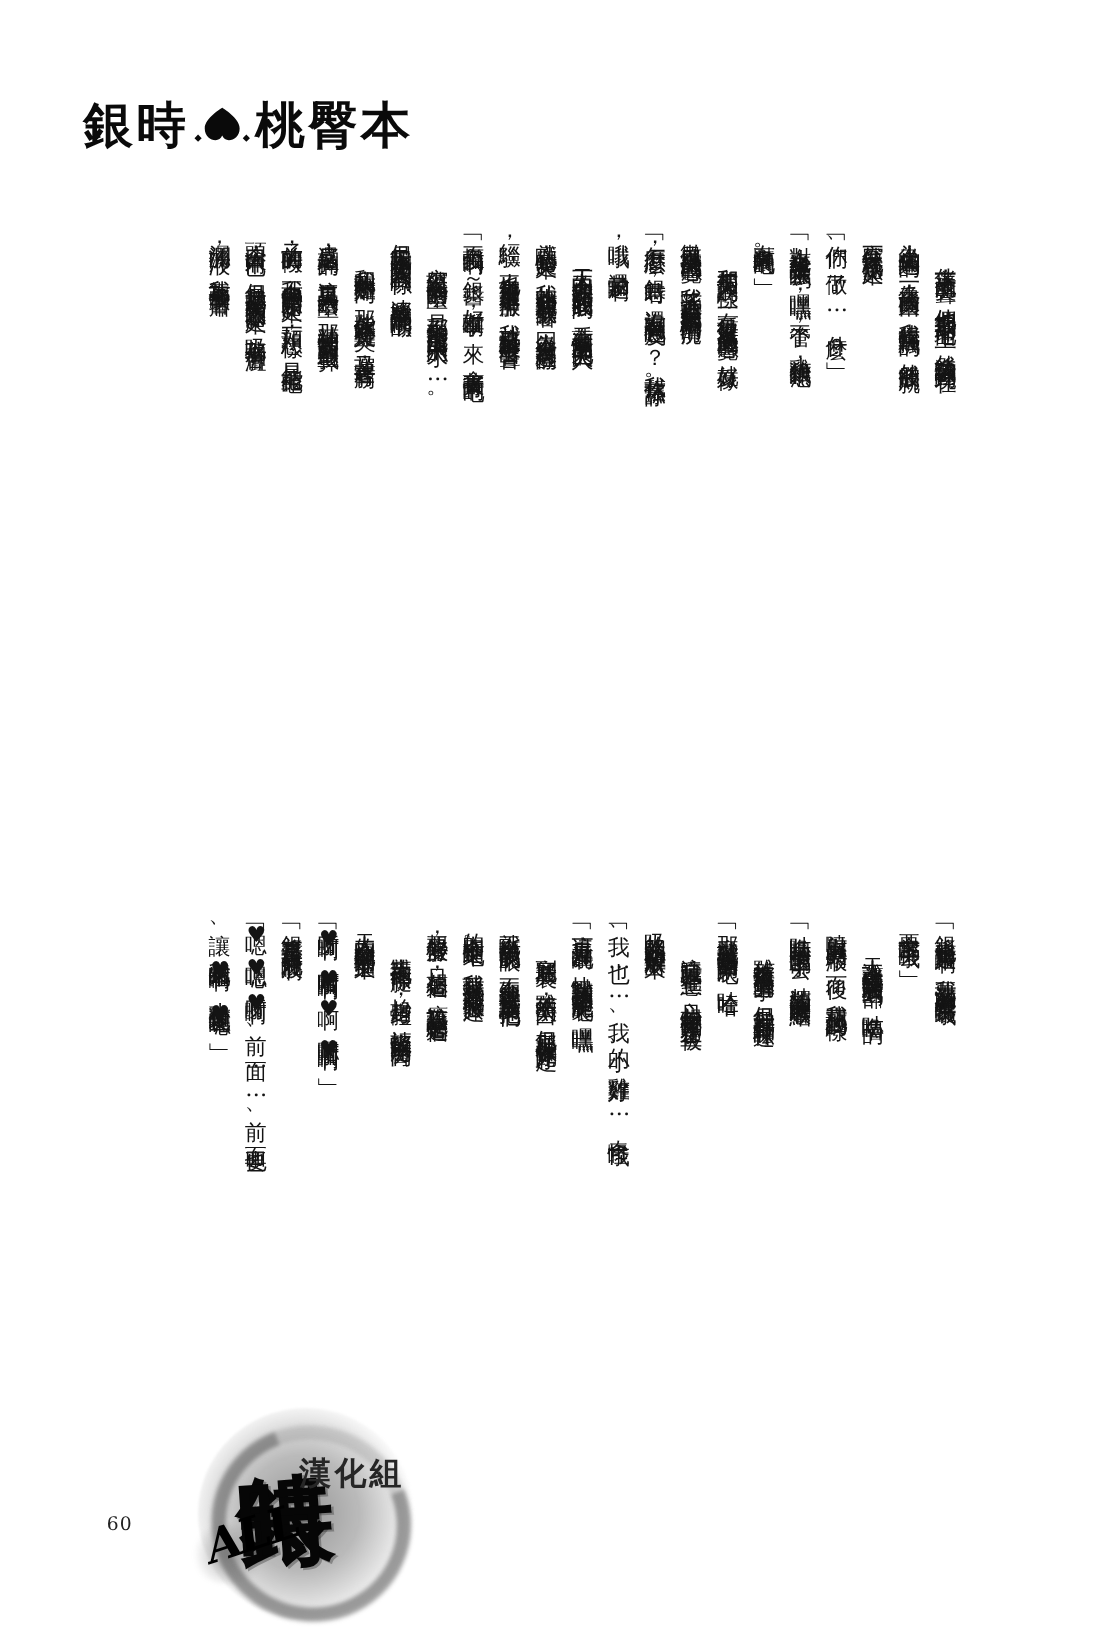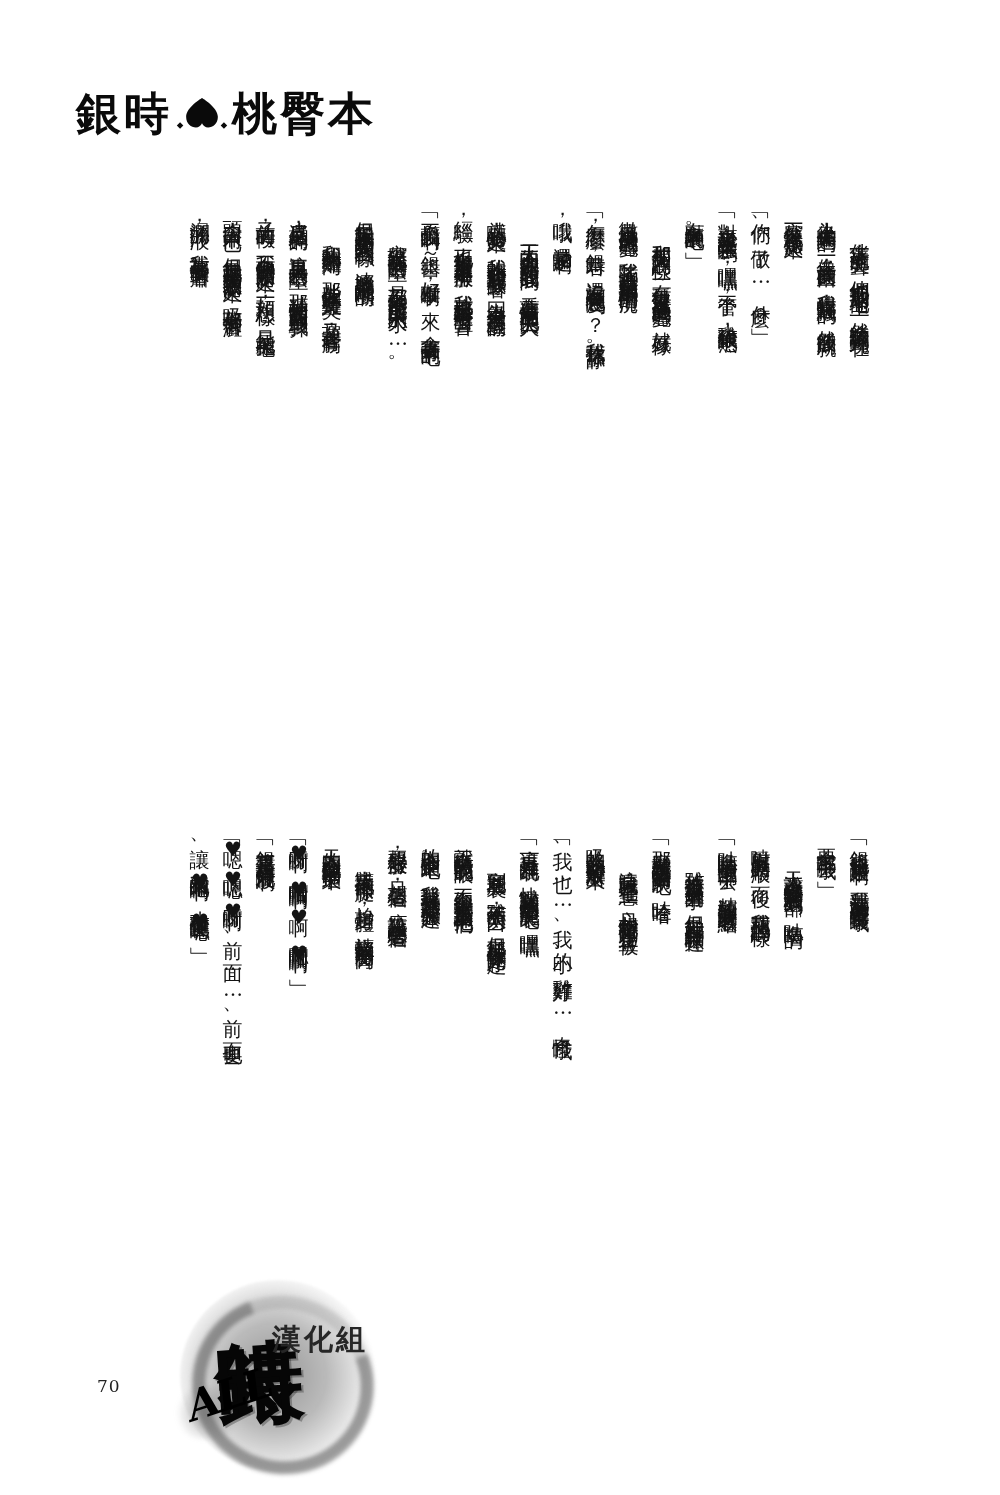--- a/index.html
+++ b/index.html
@@ -149,15 +149,15 @@
 
   <div class="logo">
     <span class="splash-core"></span>
     <span class="splash-ring"></span>
     <span class="splash-blob"></span>
     <span class="logo-hanzi">銀時</span>
     <span class="logo-group">漢化組</span>
     <span class="logo-all">ALL</span>
   </div>
 
-  <div class="pagenum">70</div>
+  <div class="pagenum">60</div>
 
 </div>
 
 </body></html>

